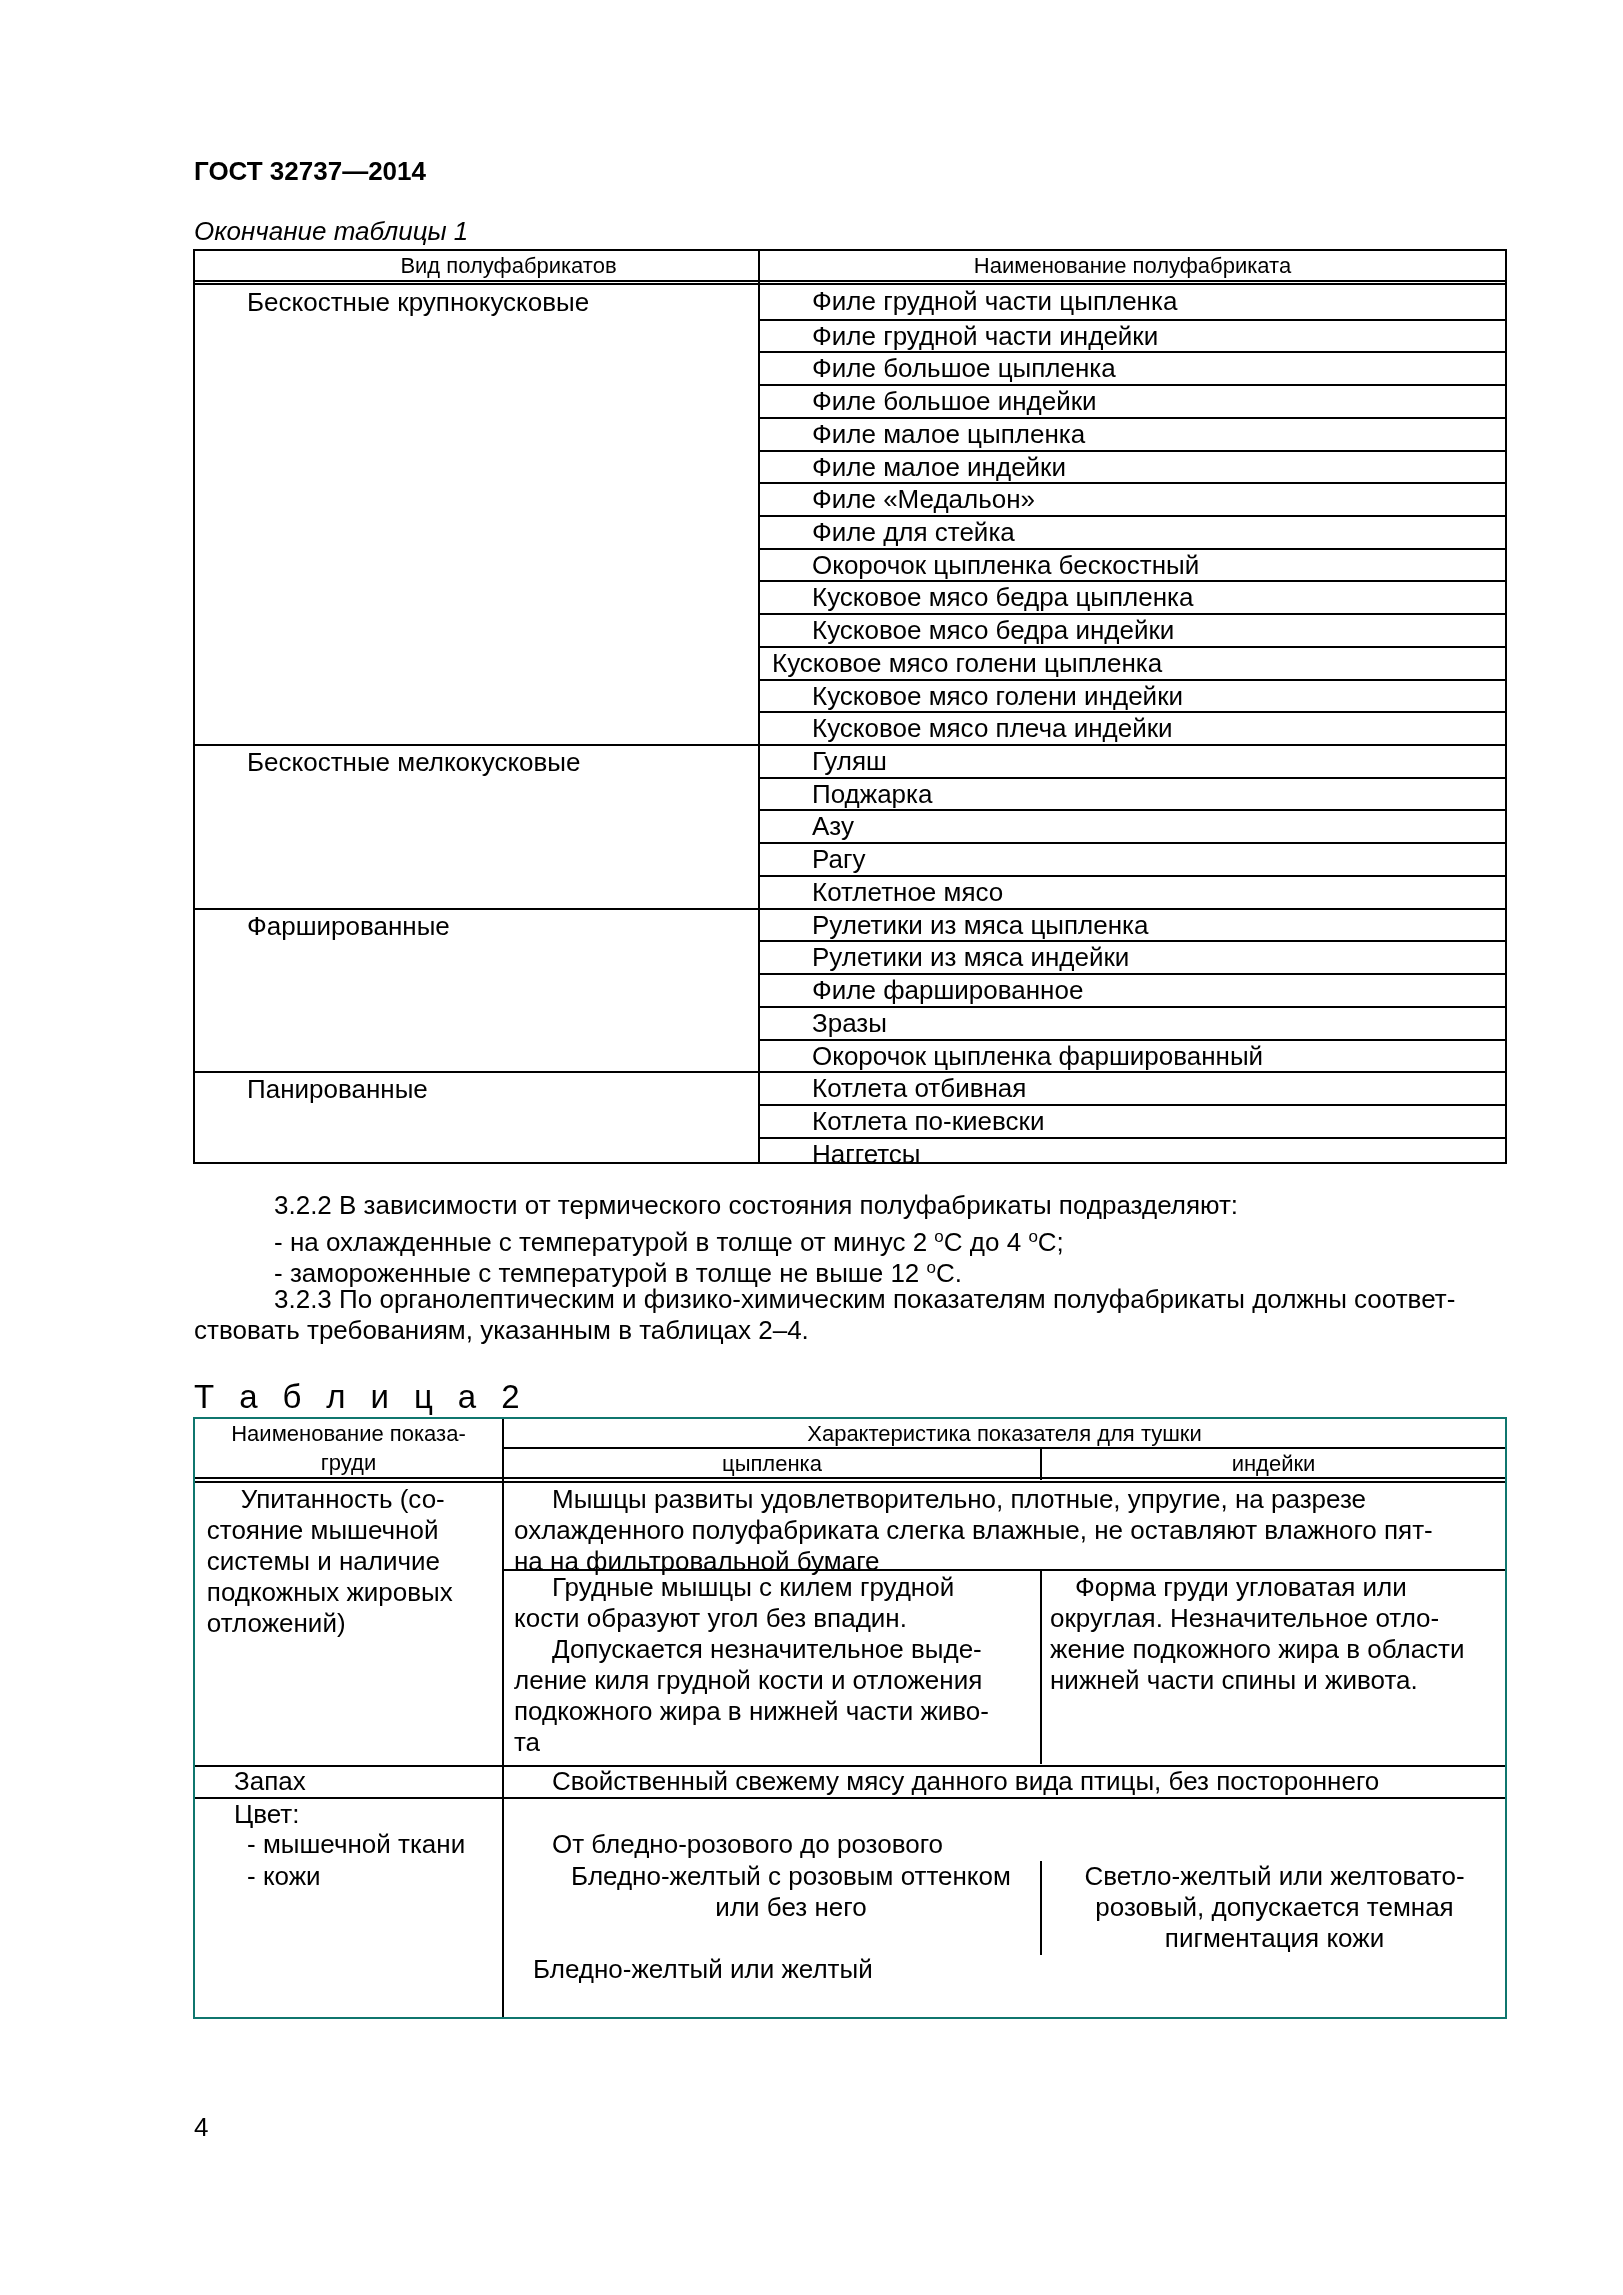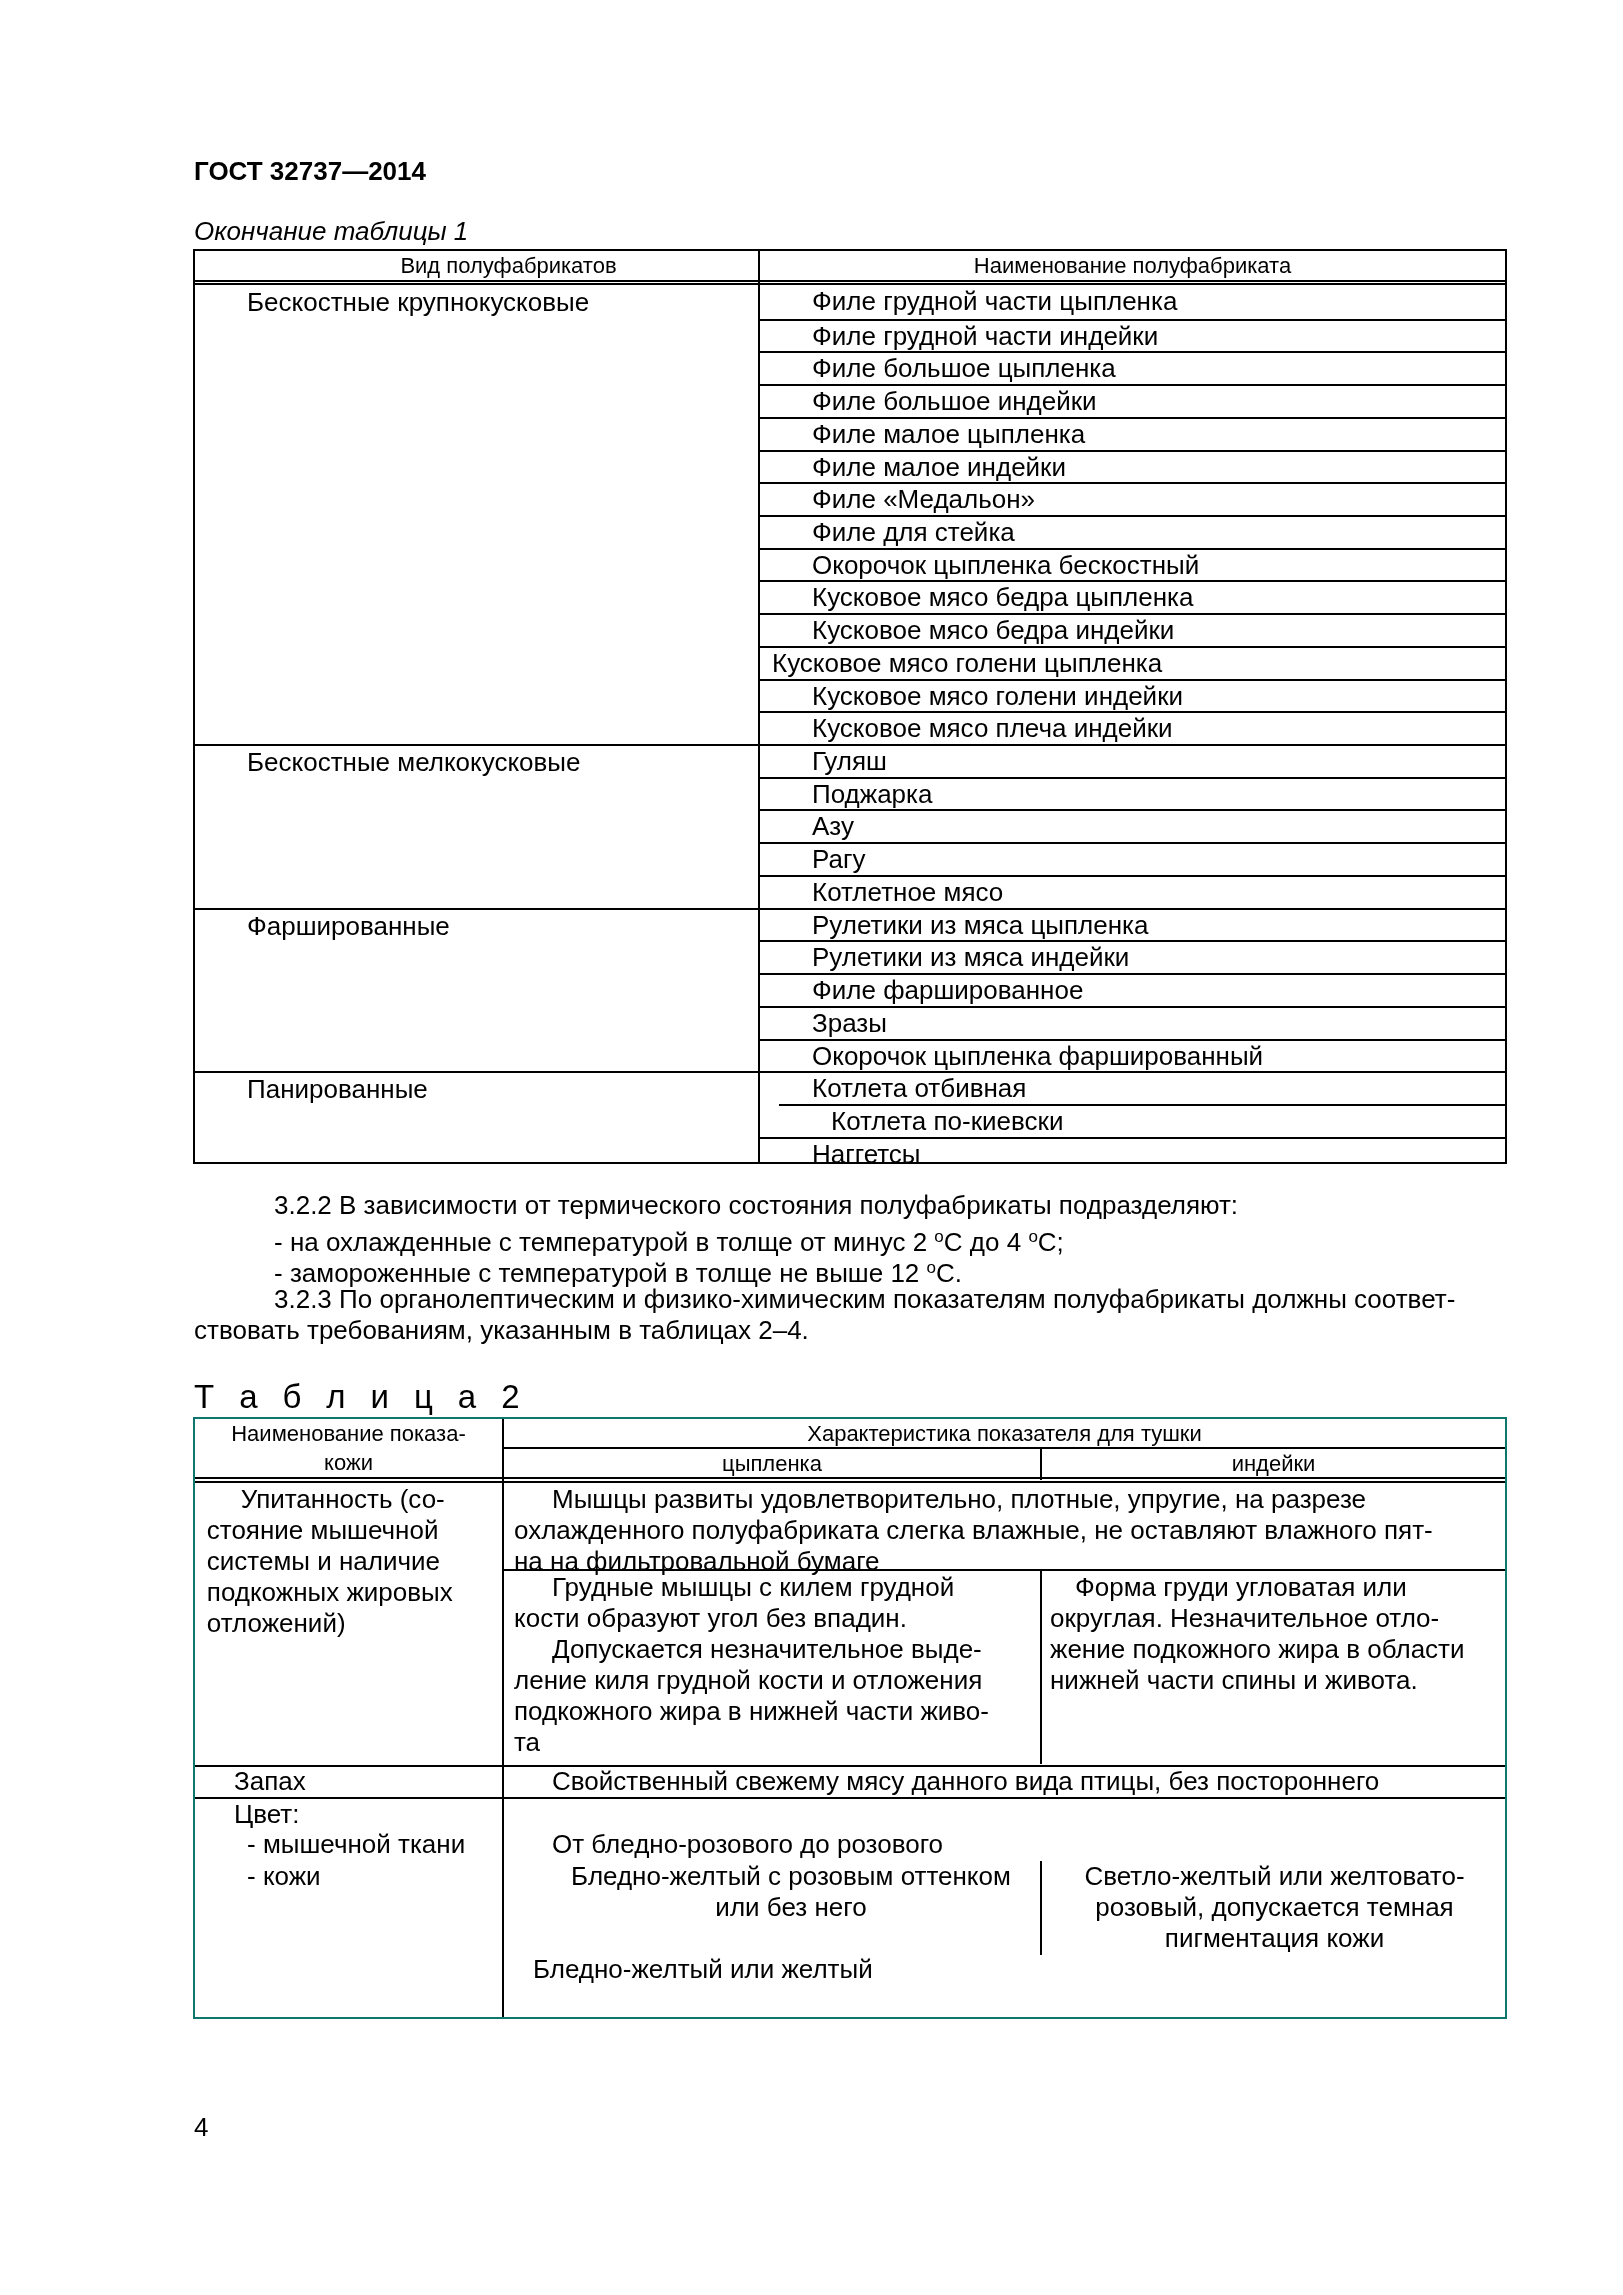--- a/index.html
+++ b/index.html
@@ -78,21 +78,21 @@
       </div>
       <div class="t1-item" style="top: 622px;">Рулетики из мяса цыпленка</div>
       <div class="t1-item" style="top: 654px;">Рулетики из мяса индейки</div>
       <div class="t1-item" style="top: 687px;">Филе фаршированное</div>
       <div class="t1-item" style="top: 720px;">Зразы</div>
       <div class="t1-item" style="top: 753px;">Окорочок цыпленка фаршированный</div>
       <div class="t1-group" style="top: 785px; height: 98px;">
         <div class="t1-group-label">Панированные</div>
       </div>
       <div class="t1-item" style="top: 785px;">Котлета отбивная</div>
-      <div class="t1-item" style="top: 818px; margin-left: 19px;">Котлета по-киевски</div>
+      <div class="t1-item" style="top: 818px;">Котлета по-киевски</div>
       <div class="t1-item" style="top: 851px;">Наггетсы</div>
     </div>
 </div>
 
 <div class="abs para" style="top:1190px;"><span class="ind"></span><span>3.2.2 В зависимости от термического состояния полуфабрикаты подразделяют:</span></div>
 <div class="abs para" style="top:1221px;"><span class="ind"></span><span>- на охлажденные с температурой в толще от минус 2 </span><sup class="deg">o</sup><span>С до  4 </span><sup class="deg">o</sup><span>С;</span></div>
 <div class="abs para" style="top:1252px;"><span class="ind"></span><span>- замороженные с температурой в толще не выше 12 </span><sup class="deg">o</sup><span>С.</span></div>
 <div class="abs para" style="top:1284px;"><span class="ind"></span><span>3.2.3 По органолептическим и физико-химическим показателям полуфабрикаты должны соответ-</span></div>
 <div class="abs para" style="top:1315px;"><span>ствовать требованиям, указанным в таблицах 2–4.</span></div>
 
@@ -106,21 +106,21 @@
 
   <div class="line-h" style="left:307px;right:0;top:28px;"></div>
   <div class="line-h" style="left:0;right:0;top:58px;"></div>
   <div class="line-h" style="left:0;right:0;top:62px;"></div>
   <div class="line-h" style="left:307px;right:0;top:150px;"></div>
   <div class="line-h" style="left:0;right:0;top:346px;"></div>
   <div class="line-h" style="left:0;right:0;top:378px;"></div>
 
   <div class="cell hdr" style="left:0;width:307px;top:0;">
     <div>Наименование показа-</div>
-    <div>кожи</div>
+    <div>груди</div>
   </div>
   <div class="cell hdr" style="left:309px;right:0;top:0;">Характеристика показателя для тушки</div>
   <div class="cell hdr" style="left:309px;width:536px;top:30px;">цыпленка</div>
   <div class="cell hdr" style="left:847px;right:0;top:30px;">индейки</div>
 
   <div class="cell" style="left:11.8px;width:288px;top:65px;">
     <div style="padding-left:34px;">Упитанность (со-</div>
     <div>стояние мышечной</div>
     <div>системы и наличие</div>
     <div>подкожных жировых</div>

